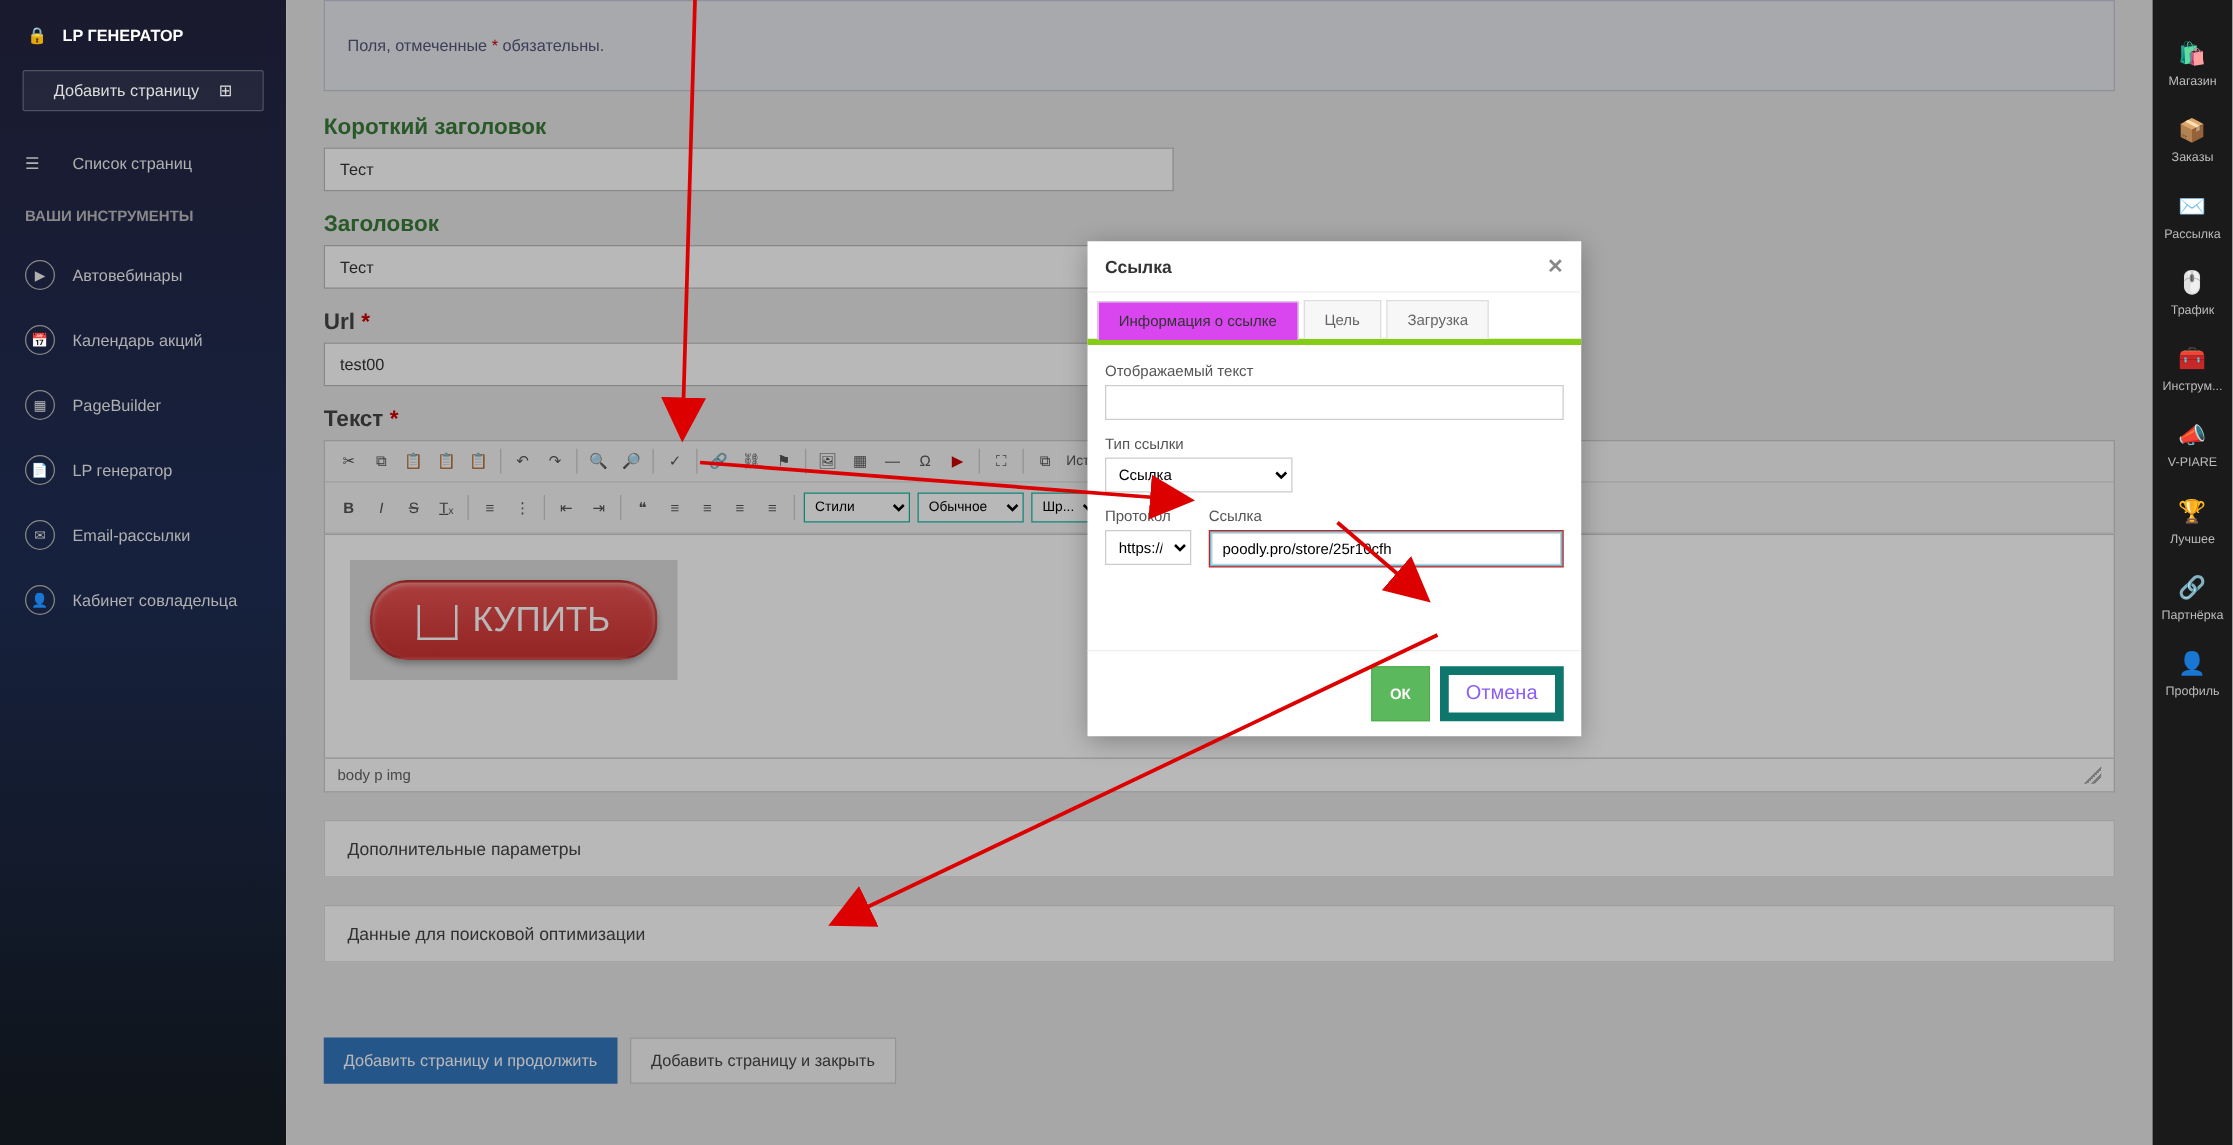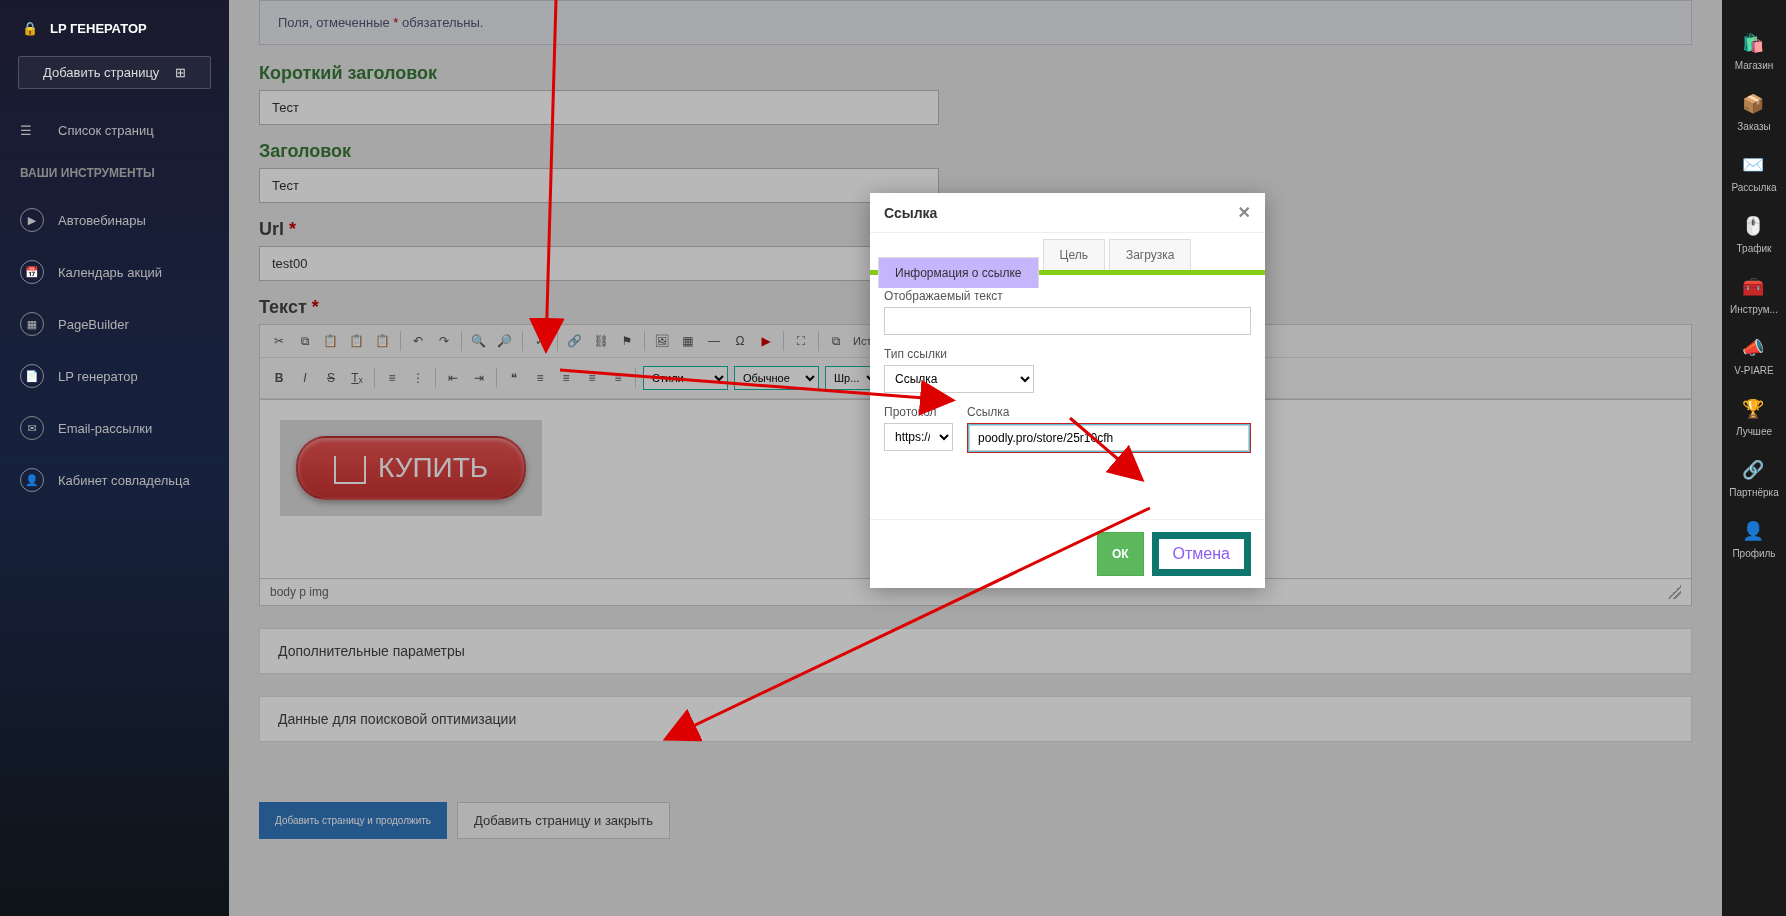--- a/index.html
+++ b/index.html
@@ -11,21 +11,21 @@
 .lock-icon { width: 20px; height: 20px; margin-right: 10px; display: flex; align-items: center; justify-content: center; }
 .add-page-btn { margin: 0 18px 20px; padding: 8px 24px; background: rgba(255,255,255,0.05); border: 1px solid rgba(255,255,255,0.2); color: #ddd; display: flex; justify-content: space-between; align-items: center; font-size: 13px; cursor: pointer; border-radius: 2px; }
 .sidebar-item { display: flex; align-items: center; padding: 14px 20px; color: #b0b0b0; font-size: 13px; cursor: pointer; }
 .sidebar-icon { width: 24px; height: 24px; margin-right: 14px; display: flex; align-items: center; justify-content: center; border: 1.5px solid #888; border-radius: 50%; font-size: 11px; }
 .sidebar-section { padding: 14px 20px; color: #888; font-size: 12px; font-weight: bold; }
 
 
 .middle { position: absolute; left: 229px; top: 0; right: 64px; height: 916px; background: #e8e8e8; padding: 0 30px; }
 .dim-overlay { position: absolute; left: 229px; top: 0; right: 64px; height: 916px; background: rgba(0,0,0,0.28); pointer-events: none; z-index: 5; }
 
-.info-bar { background: #e8eaf0; border: 1px solid #c5cad8; padding: 14px 18px; font-size: 13px; color: #557; margin-bottom: 18px; }
+.info-bar { background: #e8eaf0; border: 1px solid #c5cad8; padding: 28px 18px; font-size: 13px; color: #557; margin-bottom: 18px; }
 .form-group { margin-bottom: 16px; }
 .form-label { font-size: 18px; color: #3a7a3a; font-weight: bold; margin-bottom: 6px; display: block; }
 .form-label.dark { color: #444; }
 .req { color: #c00; }
 .form-input { width: 680px; padding: 9px 12px; border: 1px solid #bbb; background: #fff; font-size: 13px; color: #333; }
 
 .editor-toolbar { background: #f5f5f5; border: 1px solid #ccc; border-bottom: none; }
 .toolbar-row { display: flex; align-items: center; padding: 4px 6px; border-bottom: 1px solid #ddd; min-height: 32px; }
 .tool-btn { width: 24px; height: 24px; margin: 0 1px; display: flex; align-items: center; justify-content: center; border: 1px solid transparent; cursor: pointer; font-size: 12px; color: #555; }
 .tool-sep { width: 1px; height: 20px; background: #ccc; margin: 0 4px; }
@@ -34,36 +34,36 @@
 .editor-body { border: 1px solid #ccc; background: #fff; min-height: 180px; padding: 20px; position: relative; }
 .buy-btn { display: inline-block; background: linear-gradient(to bottom, #e55, #c33); border-radius: 30px; padding: 14px 36px; color: #fff; font-size: 28px; font-weight: normal; box-shadow: inset 0 2px 4px rgba(255,255,255,0.4), 0 3px 6px rgba(0,0,0,0.3); border: 2px solid rgba(0,0,0,0.1); }
 .buy-btn-wrap { background: #ddd; padding: 16px; display: inline-block; }
 .cart-ic { display: inline-block; width: 32px; height: 28px; border: 2px solid #fff; border-top: none; margin-right: 12px; position: relative; vertical-align: middle; }
 
 .editor-path { border: 1px solid #ccc; border-top: none; padding: 6px 10px; font-size: 12px; color: #666; display: flex; justify-content: space-between; align-items: center; background: #fff; }
 .resize-grip { width: 14px; height: 14px; background: linear-gradient(135deg, transparent 50%, #aaa 50%, #aaa 60%, transparent 60%, transparent 70%, #aaa 70%, #aaa 80%, transparent 80%); }
 
 .accordion { margin-top: 22px; padding: 14px 18px; background: #fff; border: 1px solid #ddd; font-size: 14px; color: #444; cursor: pointer; }
 .bottom-actions { margin-top: 60px; display: flex; gap: 10px; }
-.primary-btn { background: #3478c0; color: #fff; padding: 10px 16px; border: none; font-size: 10px; cursor: pointer; }
+.primary-btn { background: #3478c0; color: #fff; padding: 10px 16px; border: none; font-size: 13px; cursor: pointer; }
 .secondary-btn { background: #f5f5f5; color: #444; padding: 10px 16px; border: 1px solid #ccc; font-size: 13px; cursor: pointer; }
 
 
 .right-sidebar { position: absolute; right: 0; top: 0; width: 64px; height: 916px; background: #1a1a1a; display: flex; flex-direction: column; align-items: center; padding-top: 20px; }
 .rs-item { display: flex; flex-direction: column; align-items: center; padding: 10px 0; color: #bbb; font-size: 10px; cursor: pointer; width: 100%; }
 .rs-icon { width: 26px; height: 26px; margin-bottom: 4px; display: flex; align-items: center; justify-content: center; font-size: 18px; }
 
 
 .dialog { position: absolute; left: 870px; top: 193px; width: 395px; background: #fff; box-shadow: 0 4px 20px rgba(0,0,0,0.3); z-index: 10; font-size: 13px; }
 .dialog-header { display: flex; justify-content: space-between; align-items: center; padding: 10px 14px; border-bottom: 1px solid #eee; }
 .dialog-title { font-weight: bold; color: #333; font-size: 14px; }
 .dialog-close { cursor: pointer; color: #888; font-size: 16px; font-weight: bold; }
 .dialog-tabs { display: flex; padding: 0 8px; gap: 4px; margin-top: 6px; }
 .dialog-tab { padding: 8px 16px; border: 1px solid #ddd; border-bottom: none; background: #f7f7f7; color: #666; font-size: 12px; cursor: pointer; }
-.dialog-tab.active { background: #c4b5fd; color: #333; position: relative; top: 18px; }
+.dialog-tab.active { background: #d946ef; color: #333; position: relative; top: 1px; }
 .dialog-body { padding: 14px; border-top: 5px solid #84cc16; }
 .dlg-field { margin-bottom: 12px; }
 .dlg-label { font-size: 12px; color: #555; margin-bottom: 4px; display: block; }
 .dlg-input { width: 100%; padding: 6px 8px; border: 1px solid #ccc; font-size: 12px; }
 .dlg-select { width: 100%; padding: 5px 6px; border: 1px solid #ccc; font-size: 12px; background: #fff; }
 .dlg-row { display: flex; gap: 14px; }
 .url-box { border: 2px solid #ca2020; }
 .url-inner { border: 1px solid #ccc; padding: 5px 8px; outline: 1px solid #5bc0de; font-size: 12px; width: 280px; }
 .dialog-footer { padding: 12px 14px; display: flex; justify-content: flex-end; gap: 8px; border-top: 1px solid #eee; margin-top: 40px; }
 .ok-btn { background: #5cb85c; color: #fff; padding: 6px 14px; border: 1px solid #4cae4c; font-weight: bold; font-size: 12px; cursor: pointer; }

